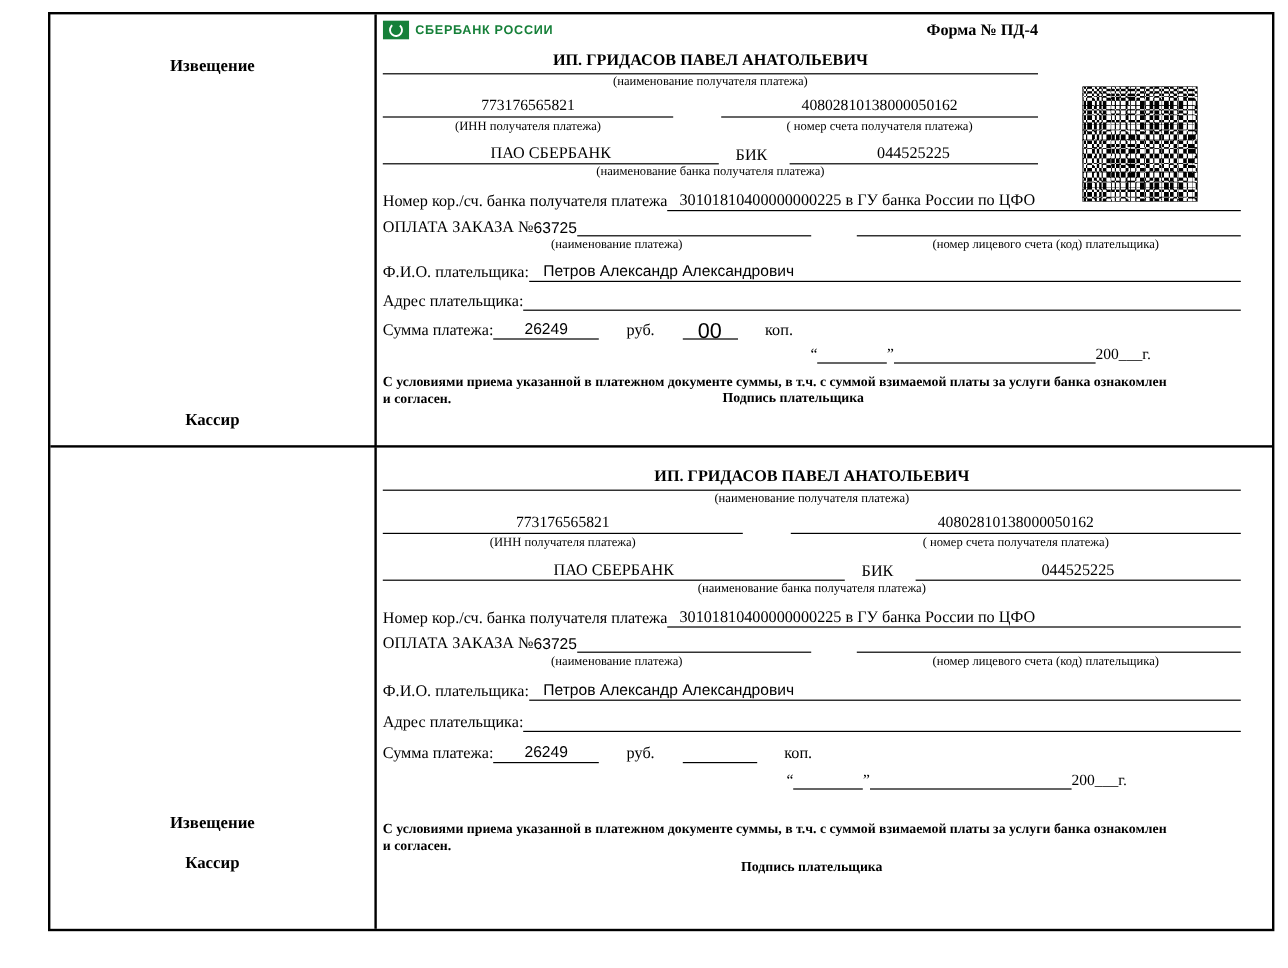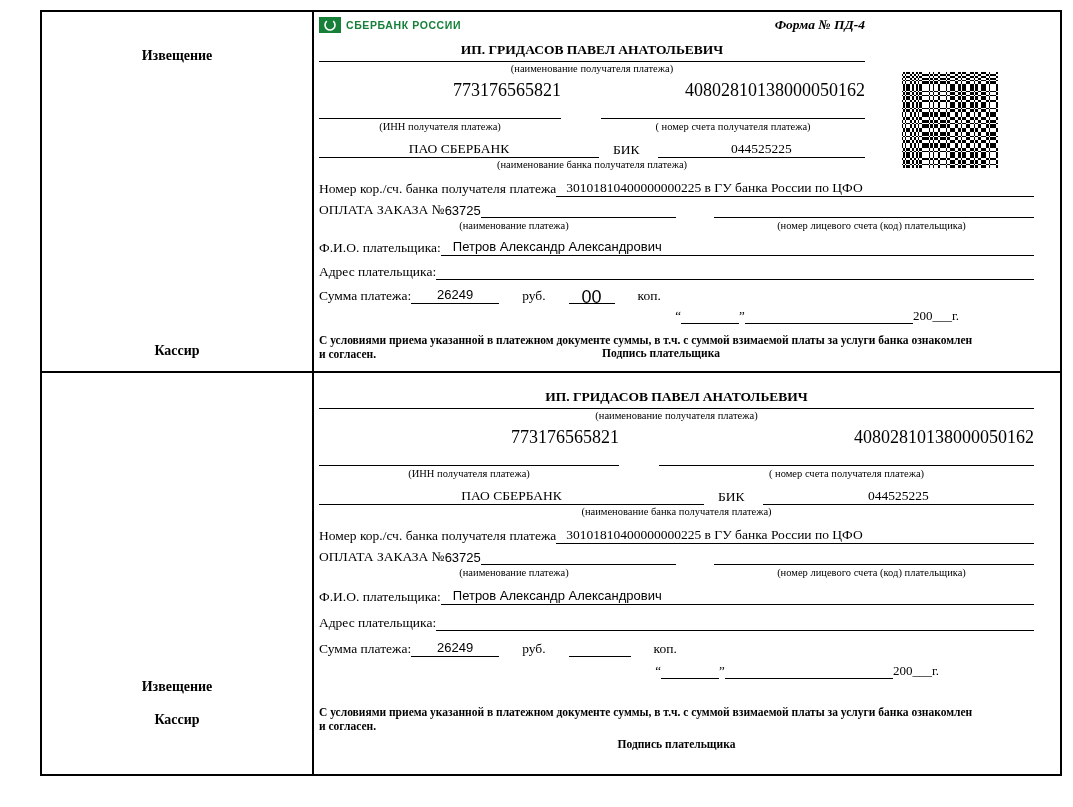--- a/index.html
+++ b/index.html
@@ -13,32 +13,32 @@
              align-items:center; justify-content:space-between; padding:36px 4px 12px; }
   .cell.tr { border-bottom:2px solid #000; position:relative; padding:5px 26px 4px 5px; }
   .cell.bl { border-right:2px solid #000; display:flex; flex-direction:column; align-items:center;
              justify-content:flex-end; gap:17px; padding-bottom:46px; }
   .cell.br { padding:16px 26px 8px 5px; }
   .side-label { font-weight:bold; font-size:14px; }
 
   .logo-row { display:flex; justify-content:space-between; align-items:flex-start; width:546px; height:25px; }
   .logo { display:flex; align-items:center; gap:5px; }
   .logo-text { color:#168039; font-family:"Liberation Sans",sans-serif; font-weight:bold; font-size:10.5px; letter-spacing:.6px;text-align:center; }
-  .form-label { font-weight:bold; font-style:italic; font-size:13.5px; }
+  .form-label { font-weight:bold; font-size:13.5px; }
 
   .narrow { width:546px; }
   .sec-bottom .narrow { width:100%; }
   .recipient { font-weight:bold; font-size:13.5px; text-align:center; border-bottom:1px solid #000; padding-bottom:3px; }
   .cap { font-size:10.5px; text-align:center; line-height:13px; }
   .uline { border-bottom:1px solid #000; }
   .pair-row { display:flex; margin-top:5px; }
   .pair-left { width:242px; }
   .pair-right { flex:1; margin-left:40px; }
   .sec-bottom .pair-left { width:300px; }
-  .val { font-size:18px; text-align:right; padding-bottom:17px; }
+  .val { font-size:13px; text-align:center; padding-bottom:1px; }
   .bank-row { display:flex; align-items:flex-end; margin-top:8px; font-size:13.5px; }
   .bank-name { width:280px; text-align:center; border-bottom:1px solid #000; }
   .sec-bottom .bank-name { width:385px; }
   .bik-label { margin:0 18px 0 14px; }
   .bik-value { flex:1; text-align:center; border-bottom:1px solid #000; }
   .wrow { display:flex; align-items:flex-end; font-size:13.5px; }
   .corr-row { margin-top:9px; }
   .corr-value { flex:1; border-bottom:1px solid #000; padding-left:10px; white-space:nowrap; }
   .pay-row { margin-top:5px; }
   .line { border-bottom:1px solid #000; display:inline-block; height:16px; }

